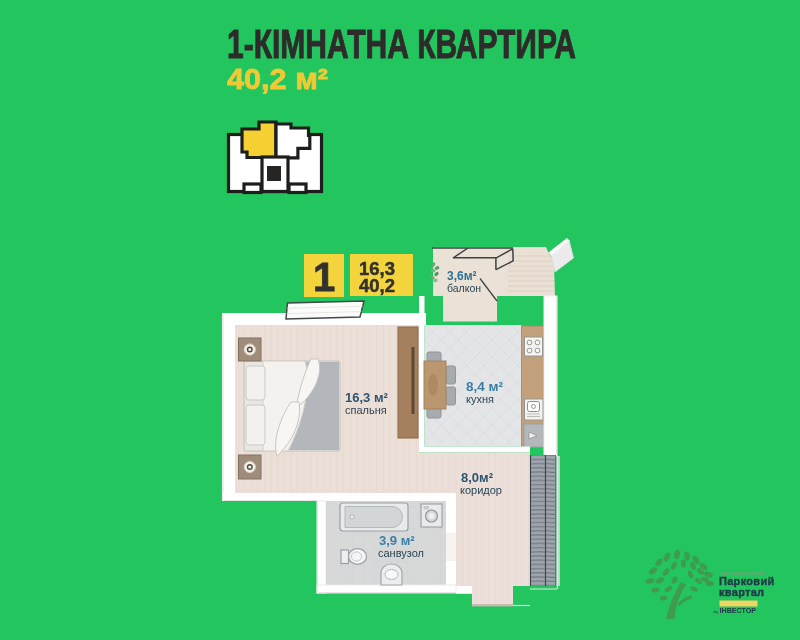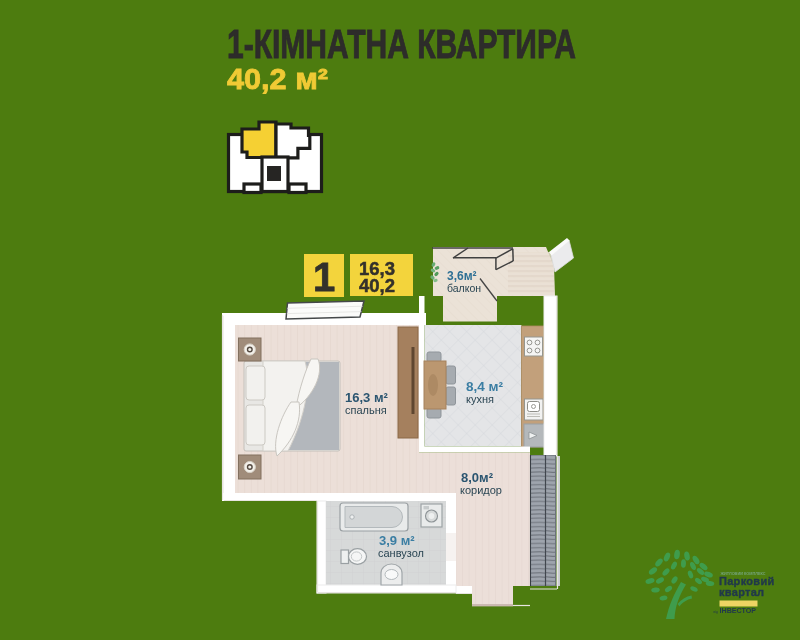--- a/index.html
+++ b/index.html
@@ -1,16 +1,16 @@
 <!DOCTYPE html>
 <html><head>
 <meta charset="utf-8">
 <style>
   html,body{margin:0;padding:0;background:#ffffff;}
-  #page{position:relative;width:800px;height:640px;background:#4d7c0f;overflow:hidden;
+  #page{position:relative;width:800px;height:640px;background:#22c55e;overflow:hidden;
         font-family:"Liberation Sans", sans-serif;text-align:right;}
   svg{position:absolute;left:0;top:0;}
 </style>
 </head>
 <body>
 <div id="page">
 <svg width="800" height="640" viewBox="0 0 800 640">
 <defs>
 
   <pattern id="plankV" width="6.6" height="60" patternUnits="userSpaceOnUse">

